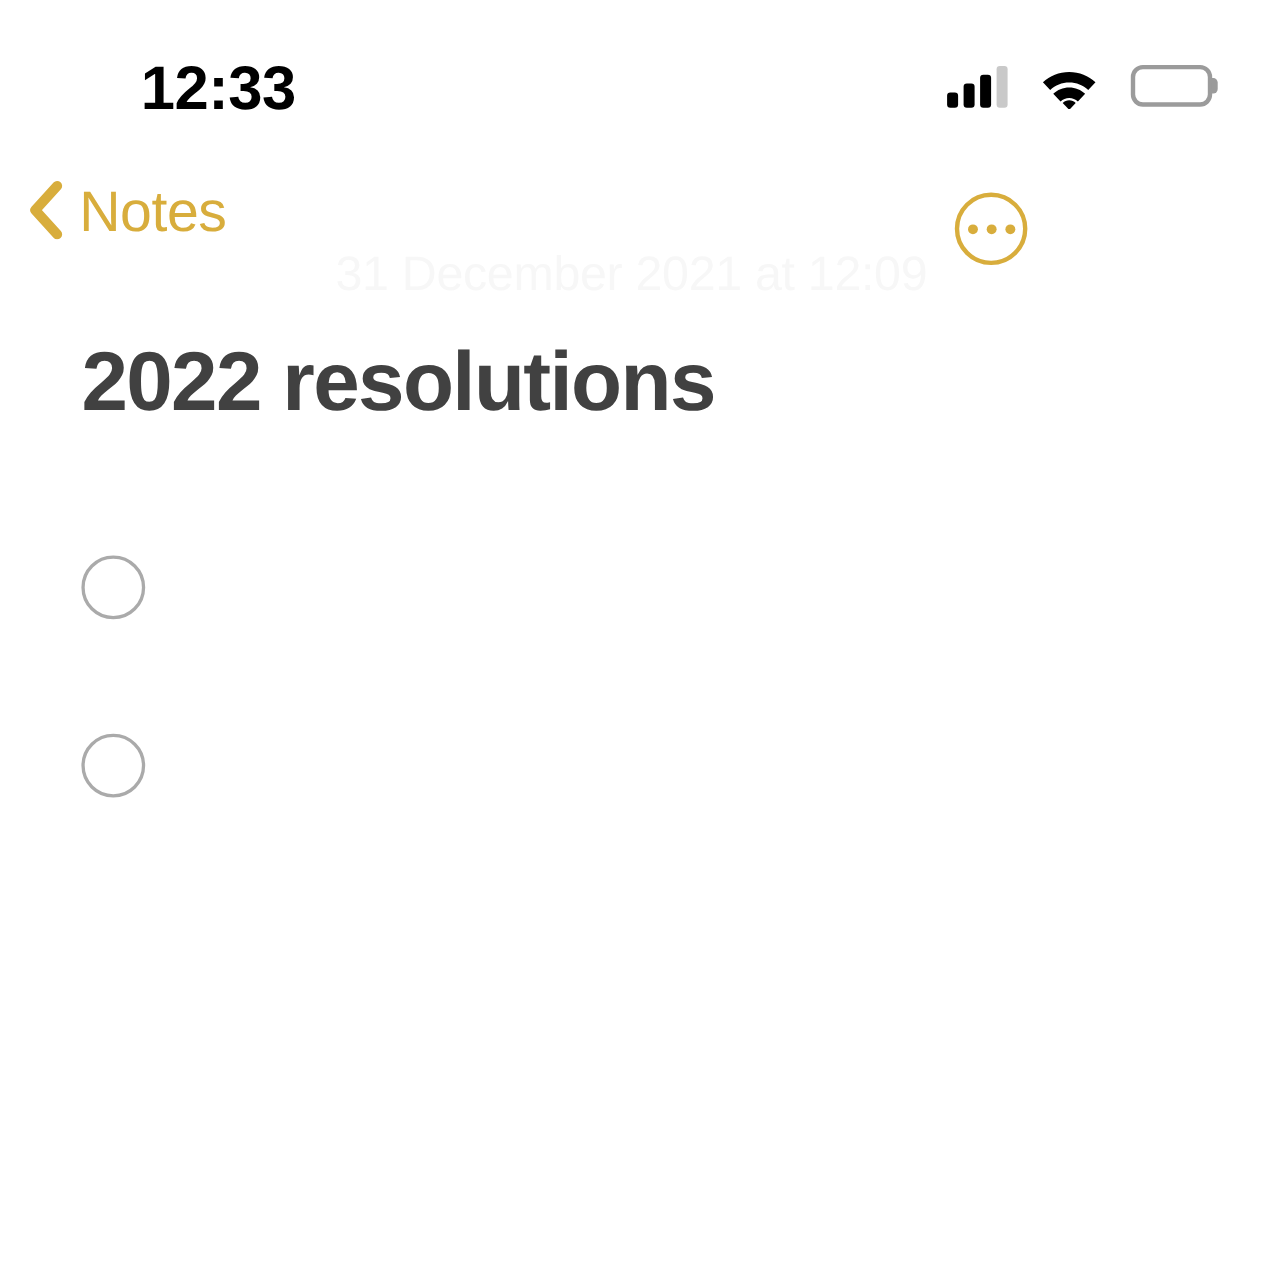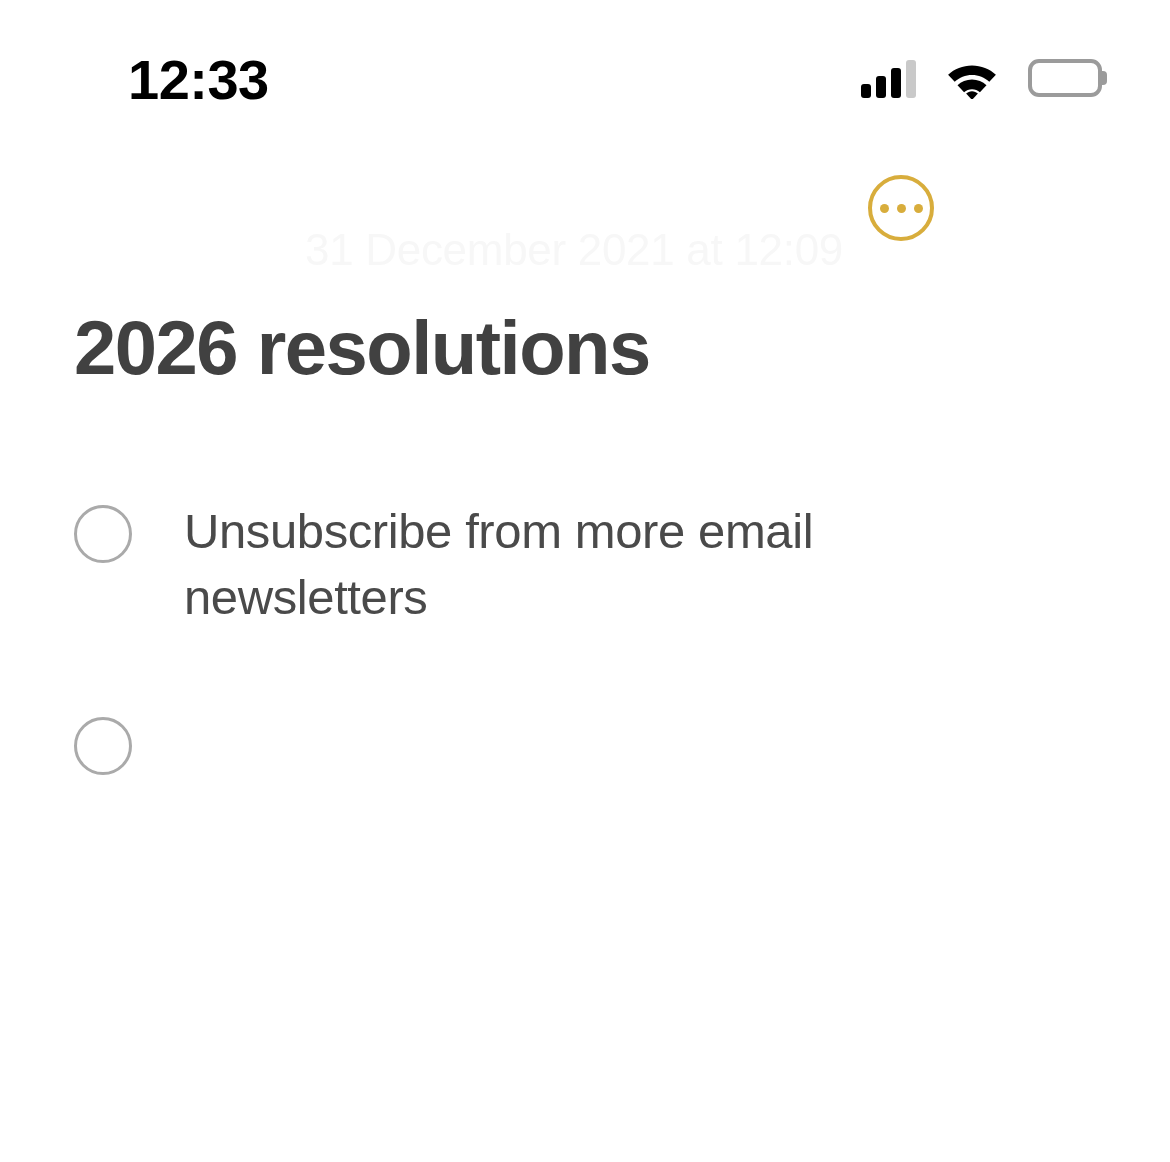--- a/index.html
+++ b/index.html
@@ -238,42 +238,49 @@
     <span class="battery">
       <span class="fill" style="width:65%"></span>
       <span class="nub"></span>
     </span>
 
   </div>
 </div>
 
 <div id="nav-bar">
 
+  <div id="back-button">
+    <span>
+      <svg width="34" height="54" viewBox="0 0 34 54" aria-hidden="true">
+        <path d="M28 5 L8 27 L28 49" fill="none" stroke="#d8ad3c" stroke-width="9" stroke-linecap="round" stroke-linejoin="round"></path>
+      </svg>
+    </span>
+    <span id="back-label">Notes</span>
+  </div>
 
 
 </div>
 
 <div id="more-button">
   <span class="ring"></span>
   <span class="dots">
       <i></i>
       <i></i>
       <i></i>
     </span>
 </div>
 
 <div id="note-date">31 December 2021 at 12:09</div>
 
-<div id="note-title">2026 resolutions</div>
+<div id="note-title">2022 resolutions</div>
 
 <div id="checklist">
 
   <div class="check-row">
     <span class="checkbox"></span>
-    <span class="check-text">Unsubscribe from more email newsletters</span>
   </div>
 
   <div class="check-row">
     <span class="checkbox"></span>
     <span class="check-text"></span>
   </div>
 
 </div>
 
 </body></html>

